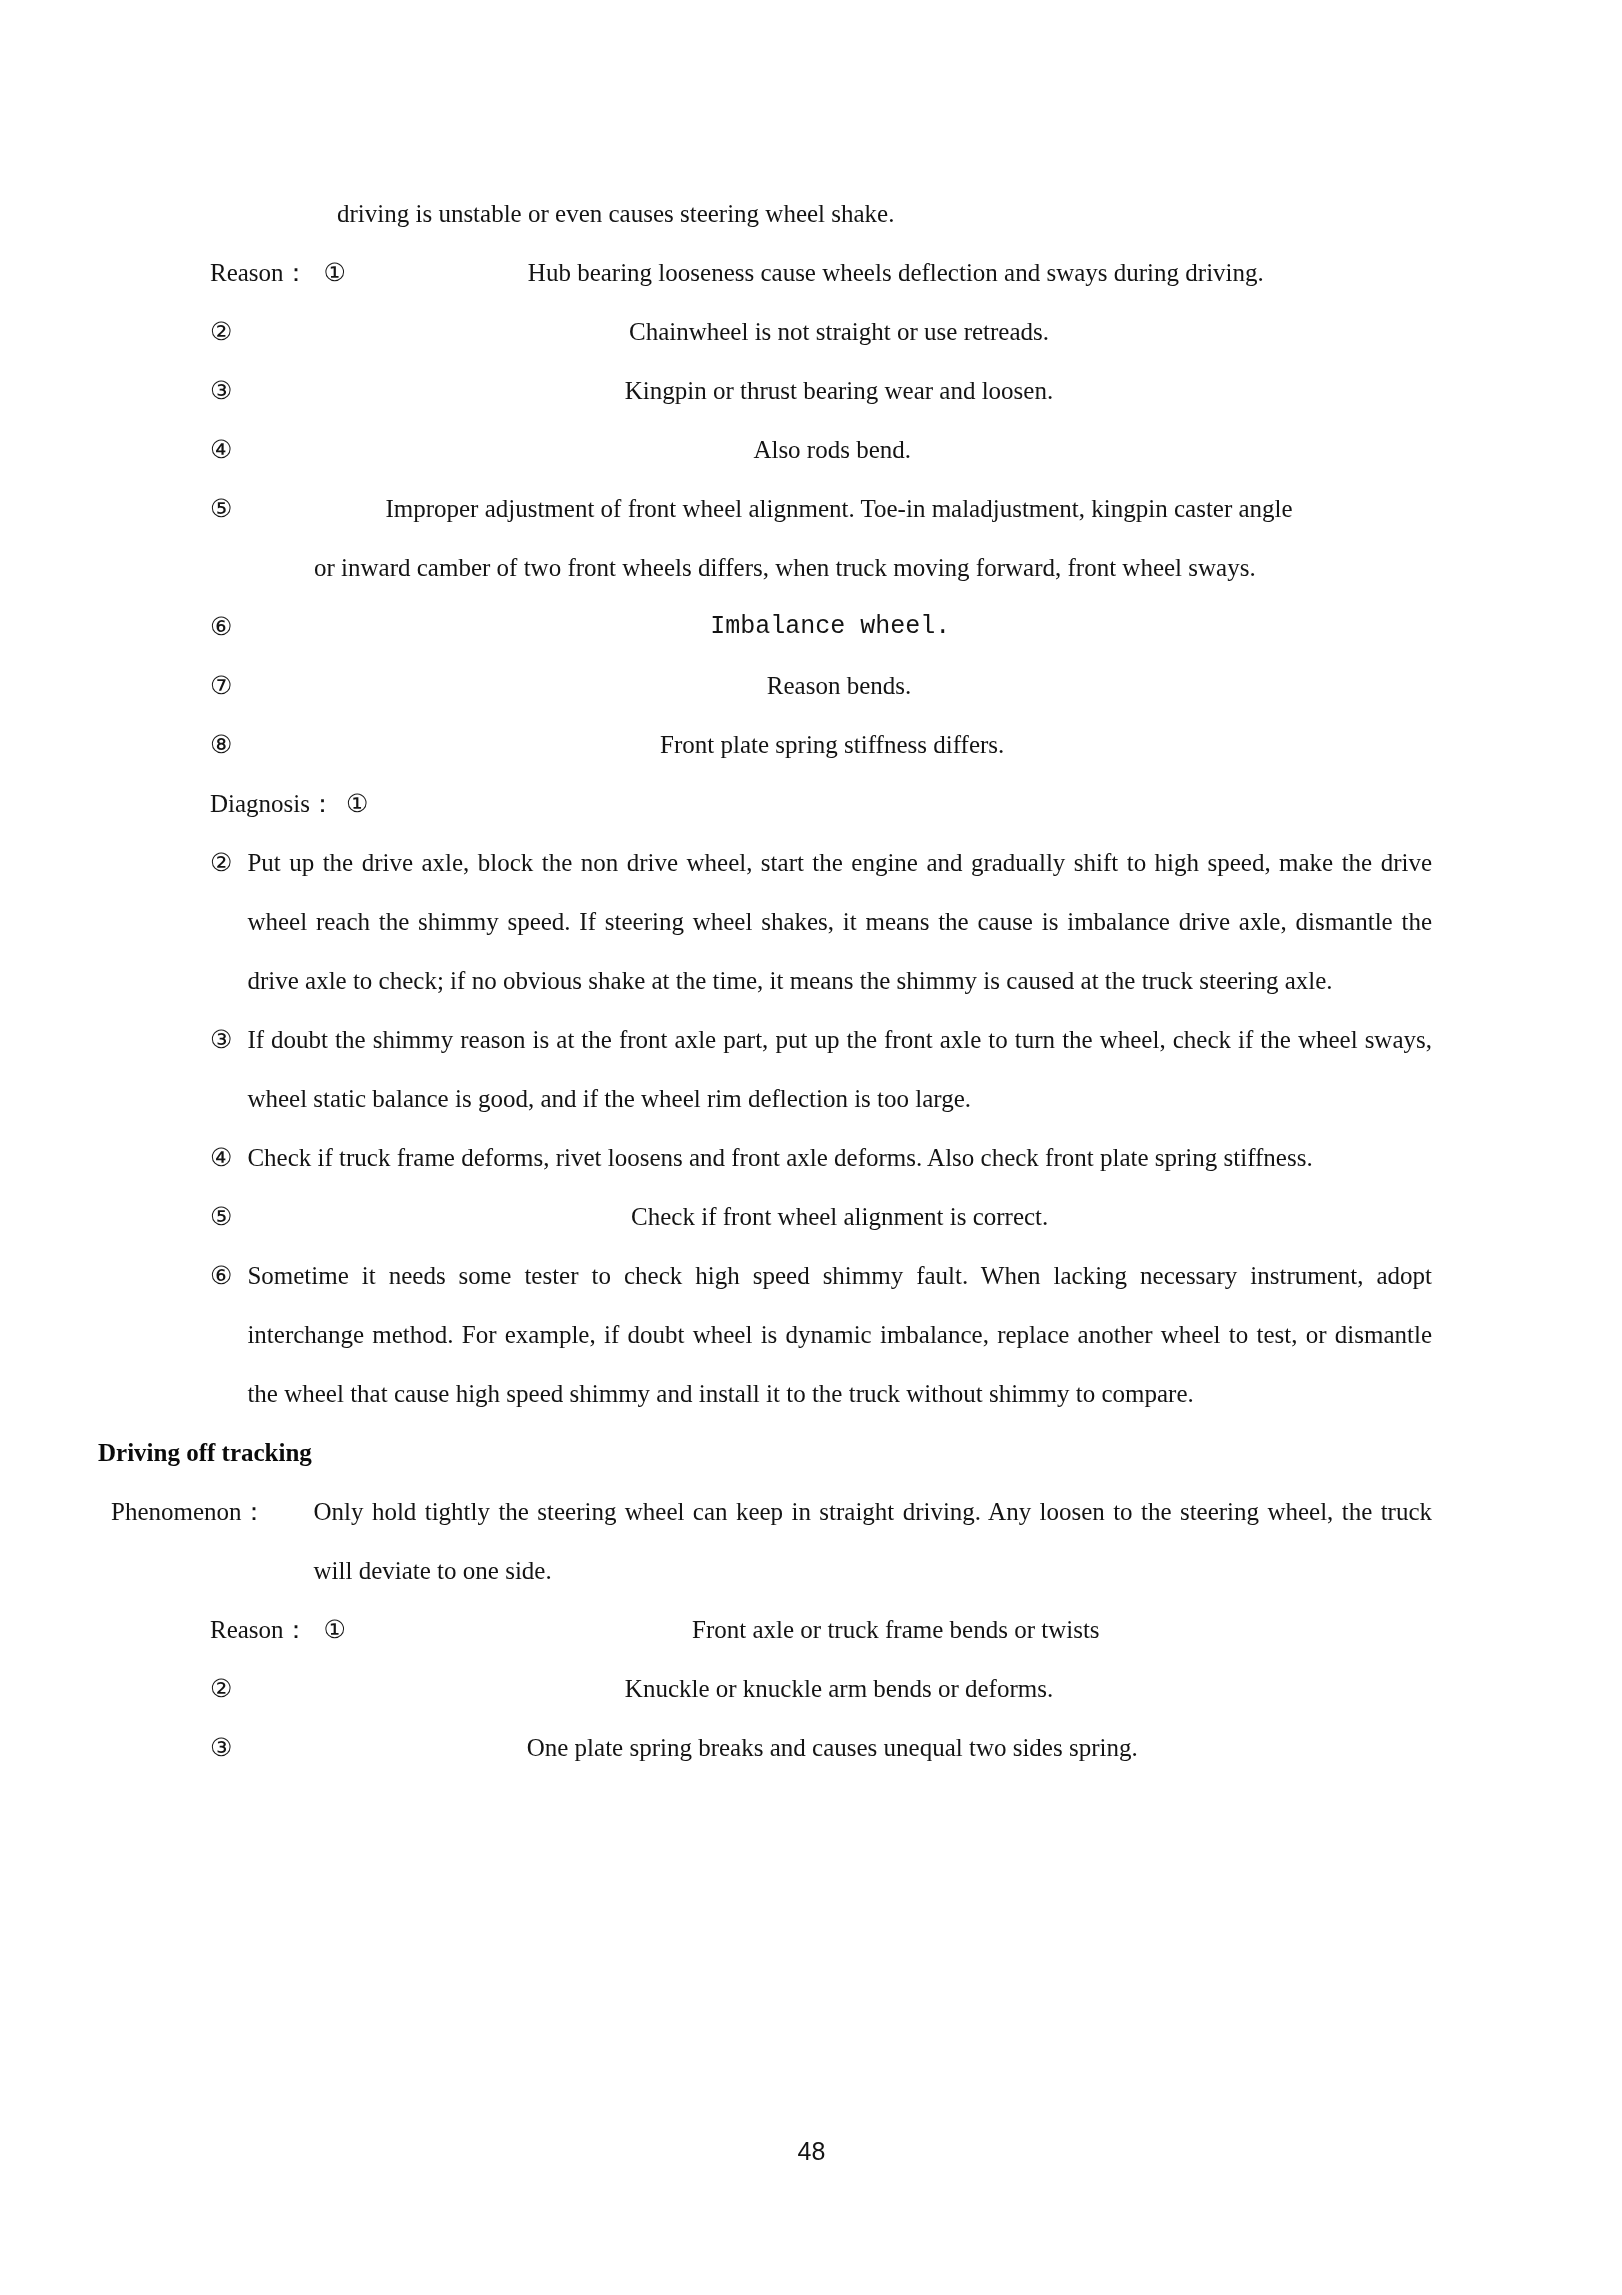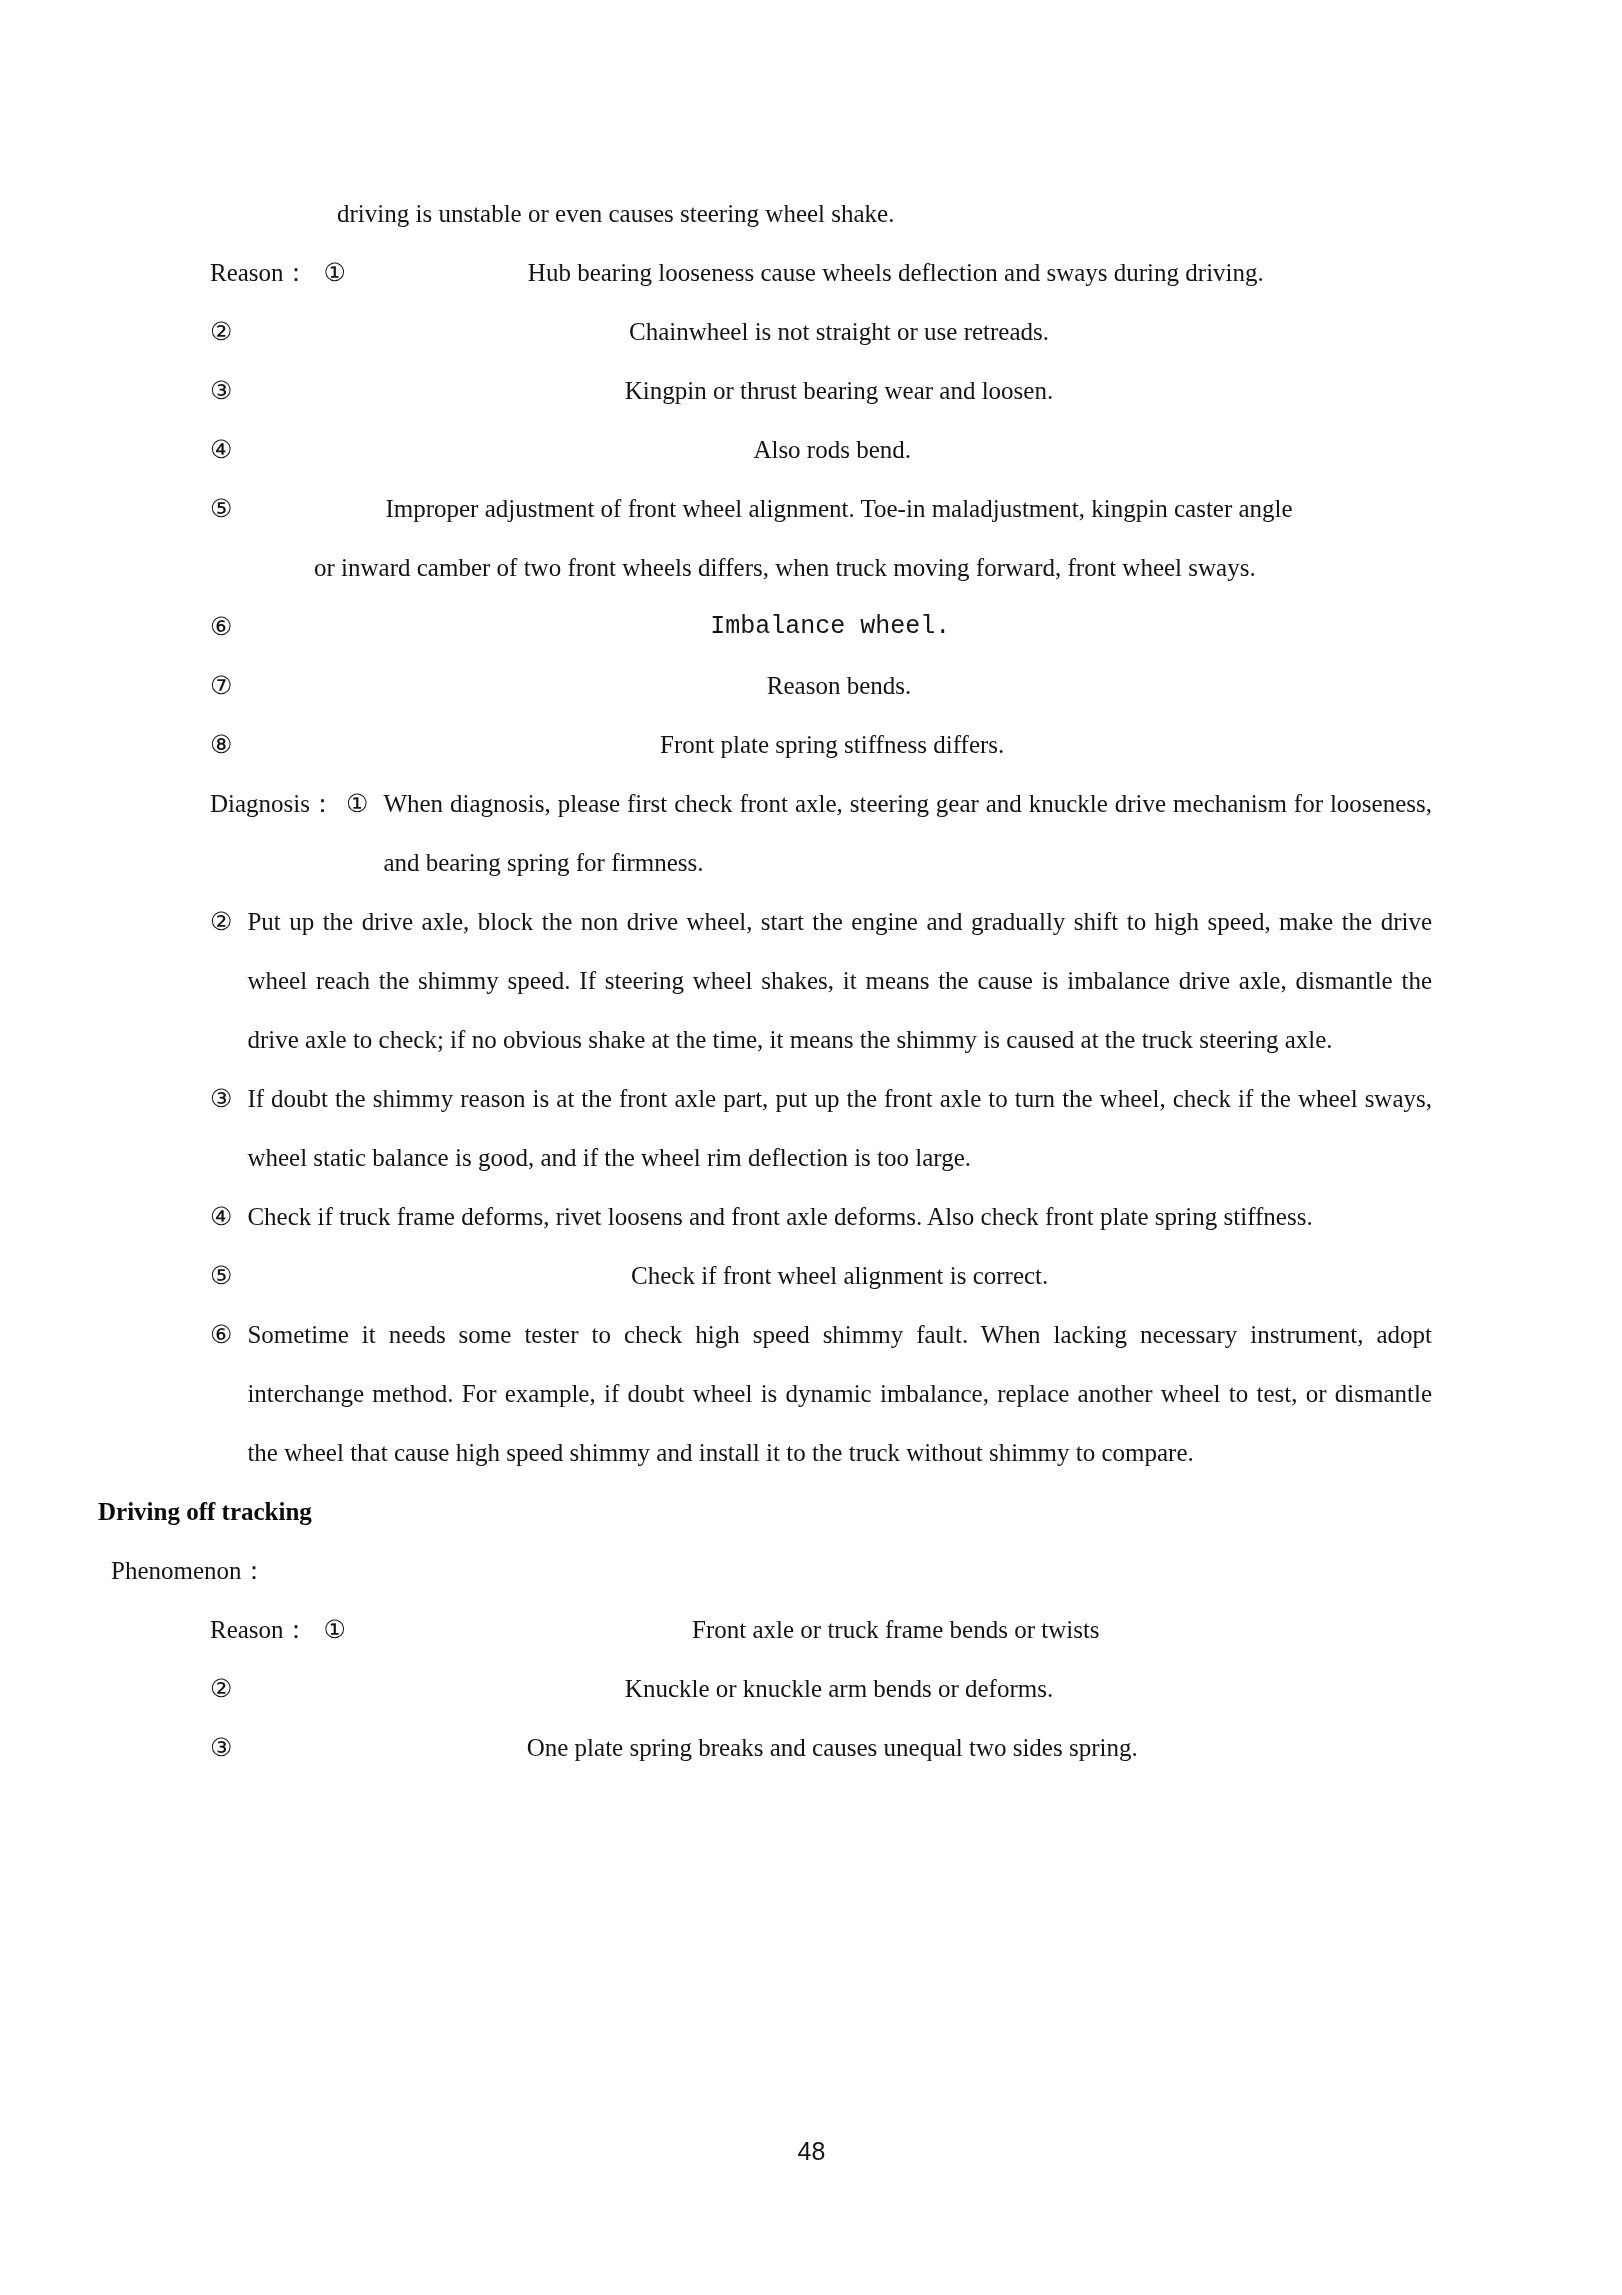--- a/index.html
+++ b/index.html
@@ -127,21 +127,20 @@
     </div>
 
     <div class="row ind-item">
       <span class="marker">⑧</span>
       <span class="body nojust">Front plate spring stiffness differs.</span>
     </div>
 
     <div class="row">
       <span class="label">Diagnosis：</span>
       <span class="marker" style="padding-left:11px;padding-right:15px;">①</span>
-      <span class="body" style="text-indent:0;">When diagnosis, please first check front axle, steering gear and knuckle drive mechanism for looseness, and bearing spring for firmness.</span>
     </div>
 
     <div class="row ind-item-d">
       <span class="marker" style="padding-right:15px;">②</span>
       <span class="body">Put up the drive axle, block the non drive wheel, start the engine and gradually shift to high speed, make the drive wheel reach the shimmy speed. If steering wheel shakes, it means the cause is imbalance drive axle, dismantle the drive axle to check; if no obvious shake at the time, it means the shimmy is caused at the truck steering axle.</span>
     </div>
 
     <div class="row ind-item-d">
       <span class="marker" style="padding-right:15px;">③</span>
       <span class="body">If doubt the shimmy reason is at the front axle part, put up the front axle to turn the wheel, check if the wheel sways, wheel static balance is good, and if the wheel rim deflection is too large.</span>
@@ -159,20 +158,21 @@
 
     <div class="row ind-item-d">
       <span class="marker" style="padding-right:15px;">⑥</span>
       <span class="body">Sometime it needs some tester to check high speed shimmy fault. When lacking necessary instrument, adopt interchange method. For example, if doubt wheel is dynamic imbalance, replace another wheel to test, or dismantle the wheel that cause high speed shimmy and install it to the truck without shimmy to compare.</span>
     </div>
 
     <div class="heading" style="margin-left:-100px;">Driving off tracking</div>
 
     <div class="row" style="margin-left:-87px;gap:24px;">
       <span class="label">Phenomenon：</span>
+      <span class="body" style="padding-left:23px;">Only hold tightly the steering wheel can keep in straight driving. Any loosen to the steering wheel, the truck will deviate to one side.</span>
     </div>
 
     <div class="row">
       <span class="label">Reason：</span>
       <span class="marker" style="padding-left:15px;padding-right:13.6px;">①</span>
       <span class="body nojust">Front axle or truck frame bends or twists</span>
     </div>
 
     <div class="row ind-item">
       <span class="marker" style="padding-right:13.6px;">②</span>

